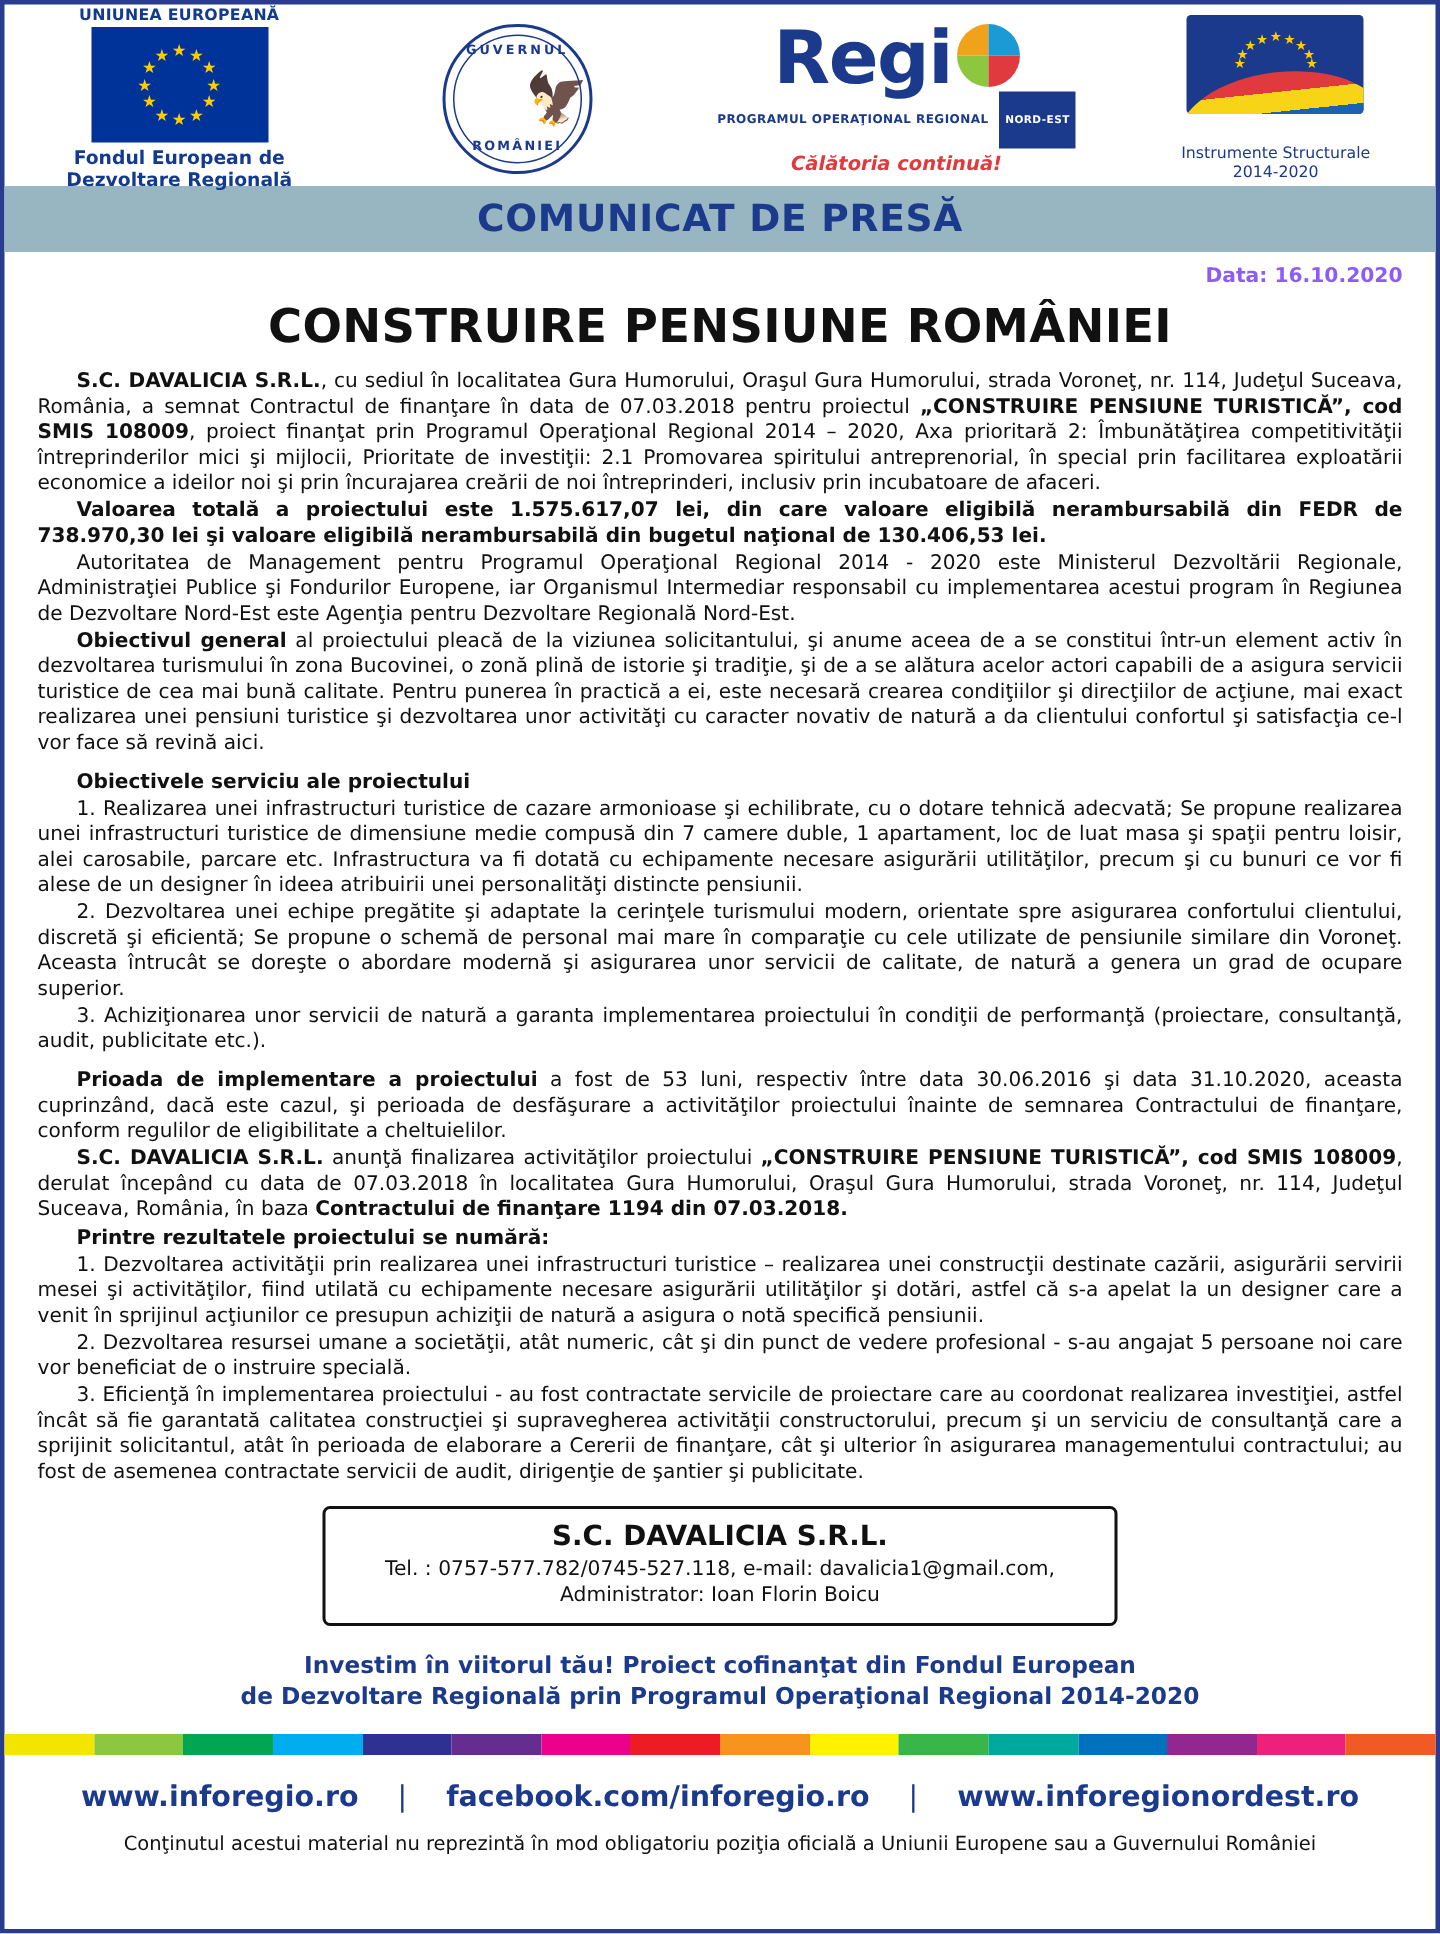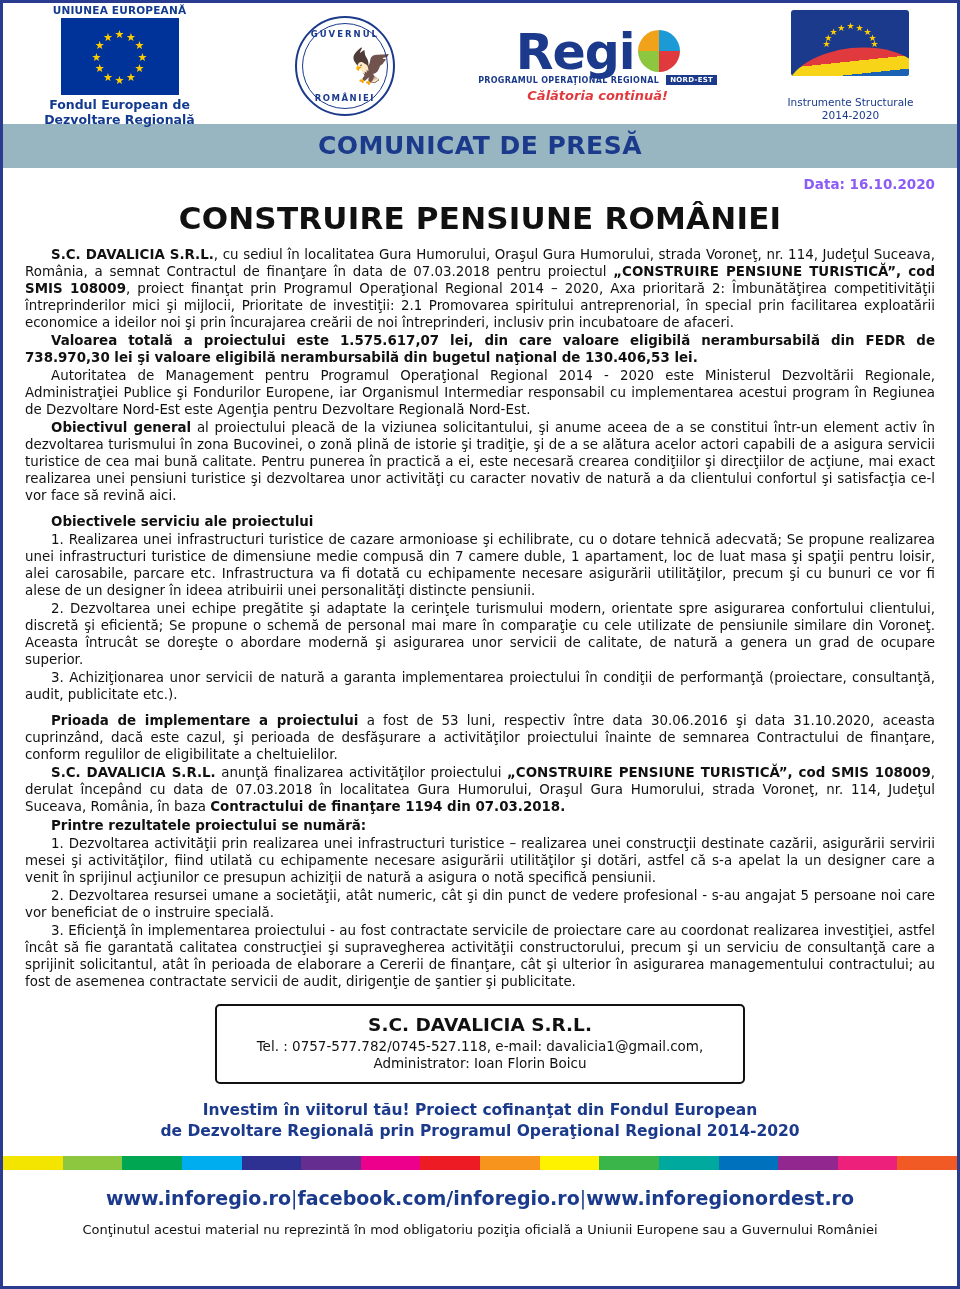--- a/index.html
+++ b/index.html
@@ -145,21 +145,21 @@
     font-weight: bold;
     color: #1b3a8c;
     letter-spacing: .3px;
     margin-top: -2px;
   }
   .regio-nordest {
     display: inline-block;
     background: #1b3a8c;
     color: #fff;
     font-size: 7px;
-    padding: 1px 4px;
+    padding: 15px 4px;
     margin-left: 4px;
     vertical-align: middle;
   }
   .regio-sub2 {
     font-size: 13px;
     color: #e03a3e;
     margin-top: 3px;
     font-style: italic;
     font-weight: bold;
   }
@@ -270,20 +270,21 @@
     margin-top: 14px;
     height: 14px;
     display: flex;
   }
   .rainbow span { flex: 1 1 auto; height: 100%; }
 
   .links {
     display: flex;
     align-items: flex-end;
     justify-content: center;
+    gap: 26px;
     margin-top: 17px;
     font-size: 19px;
     font-weight: bold;
     color: #1b3a8c;
   }
   .links .sep { color: #1b3a8c; font-weight: normal; }
 
   .footnote {
     text-align: center;
     font-size: 13px;

